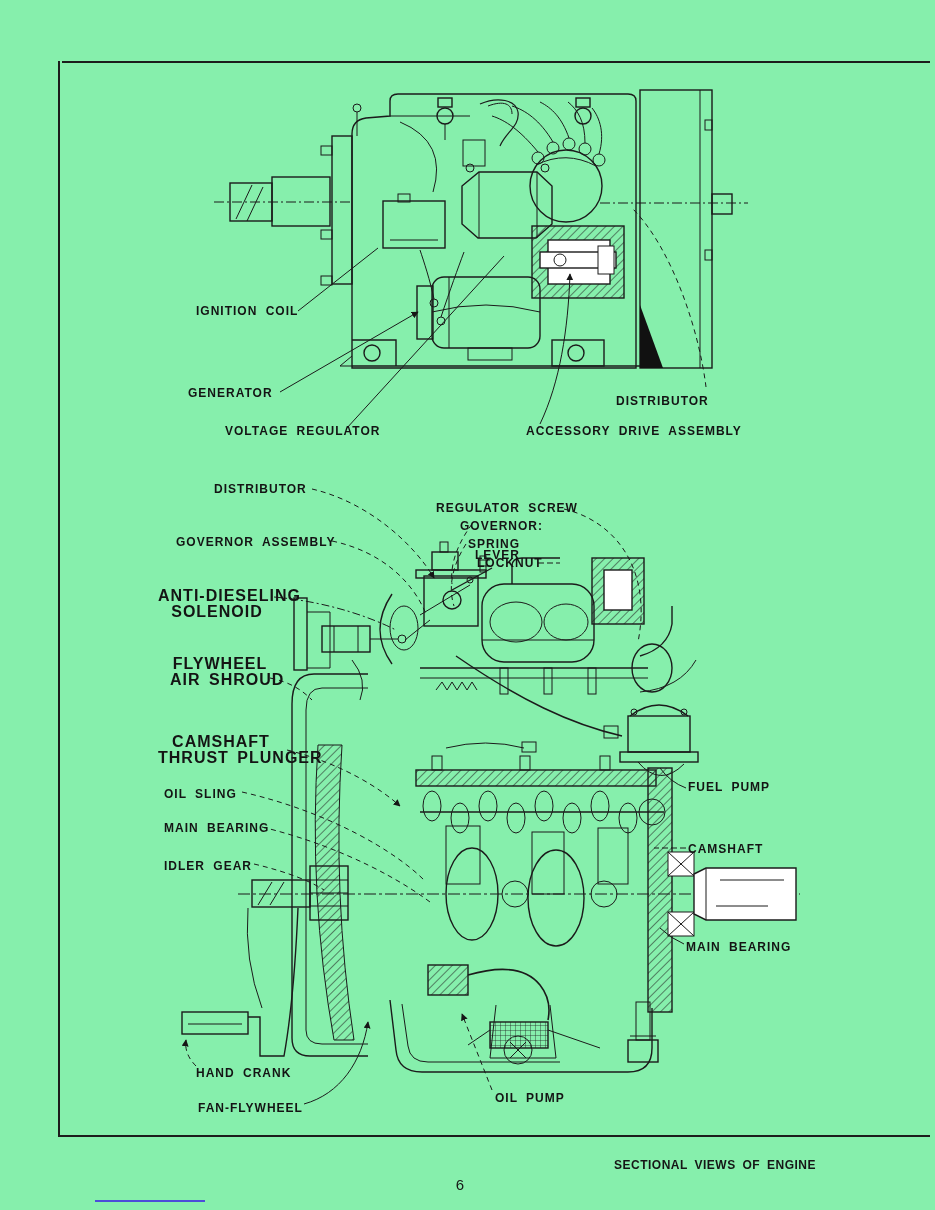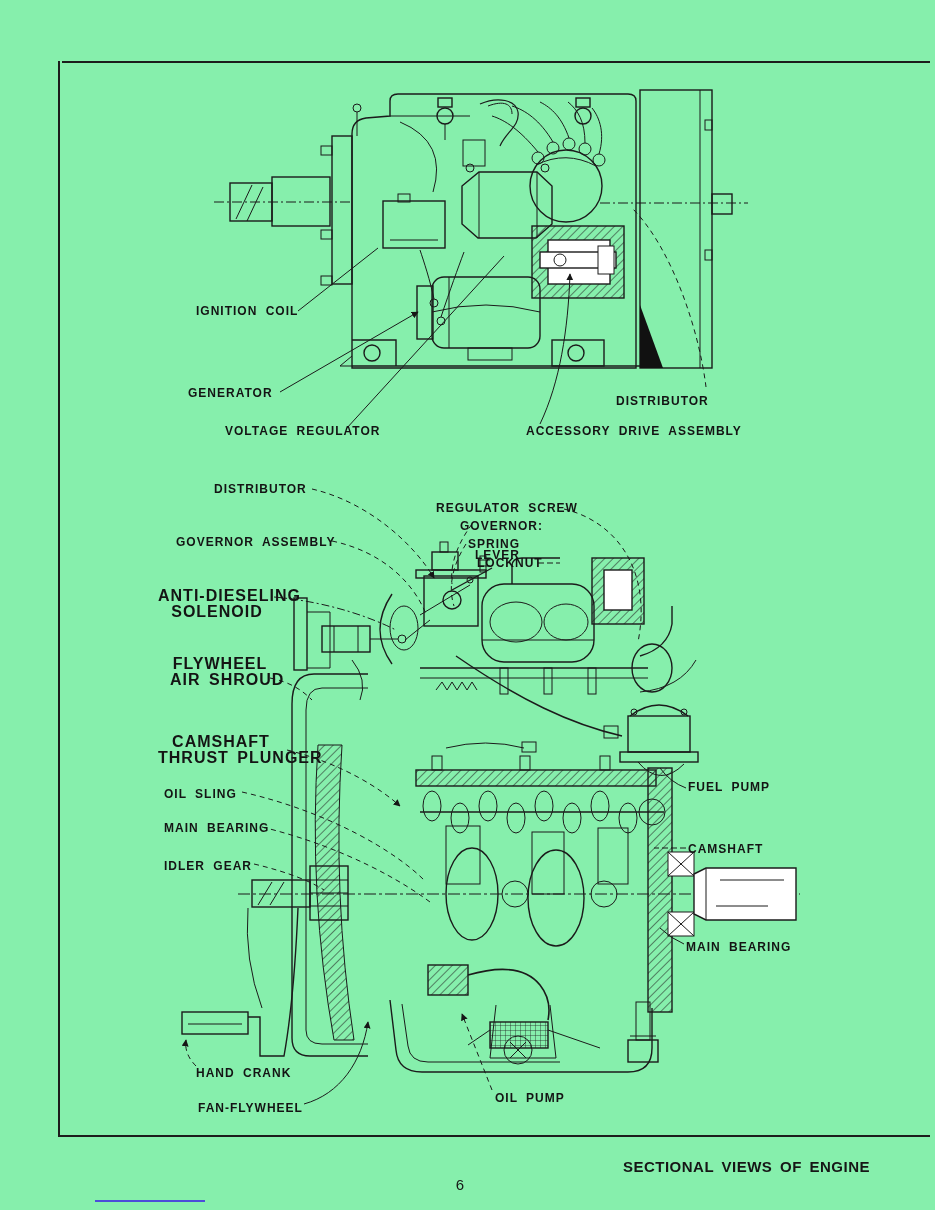--- a/index.html
+++ b/index.html
@@ -12,22 +12,22 @@
   .lbl{
     position:absolute;font-size:12px;font-weight:700;letter-spacing:1px;
     word-spacing:4px;white-space:nowrap;color:#141414;
   }
   .lbl2{
     position:absolute;font-size:16px;font-weight:700;letter-spacing:1px;
     word-spacing:3px;text-align:center;line-height:16px;color:#141414;
   }
   .lbl2 span{display:block;white-space:nowrap;}
   #footer-title{
-    position:absolute;left:560px;top:1158px;width:310px;text-align:right;
-    font-size:15px;font-weight:700;letter-spacing:0.5px;word-spacing:3px;
+    position:absolute;left:560px;top:1158px;width:310px;text-align:center;
+    font-size:12px;font-weight:700;letter-spacing:0.5px;word-spacing:3px;
   }
   #page-number{
     position:absolute;left:448px;top:1176px;width:24px;text-align:center;
     font-size:15px;font-weight:400;
   }
   #accent-line{position:absolute;left:95px;top:1200px;width:110px;height:2px;}
   svg{position:absolute;left:0;top:0;}
 </style>
 </head>
 <body>

